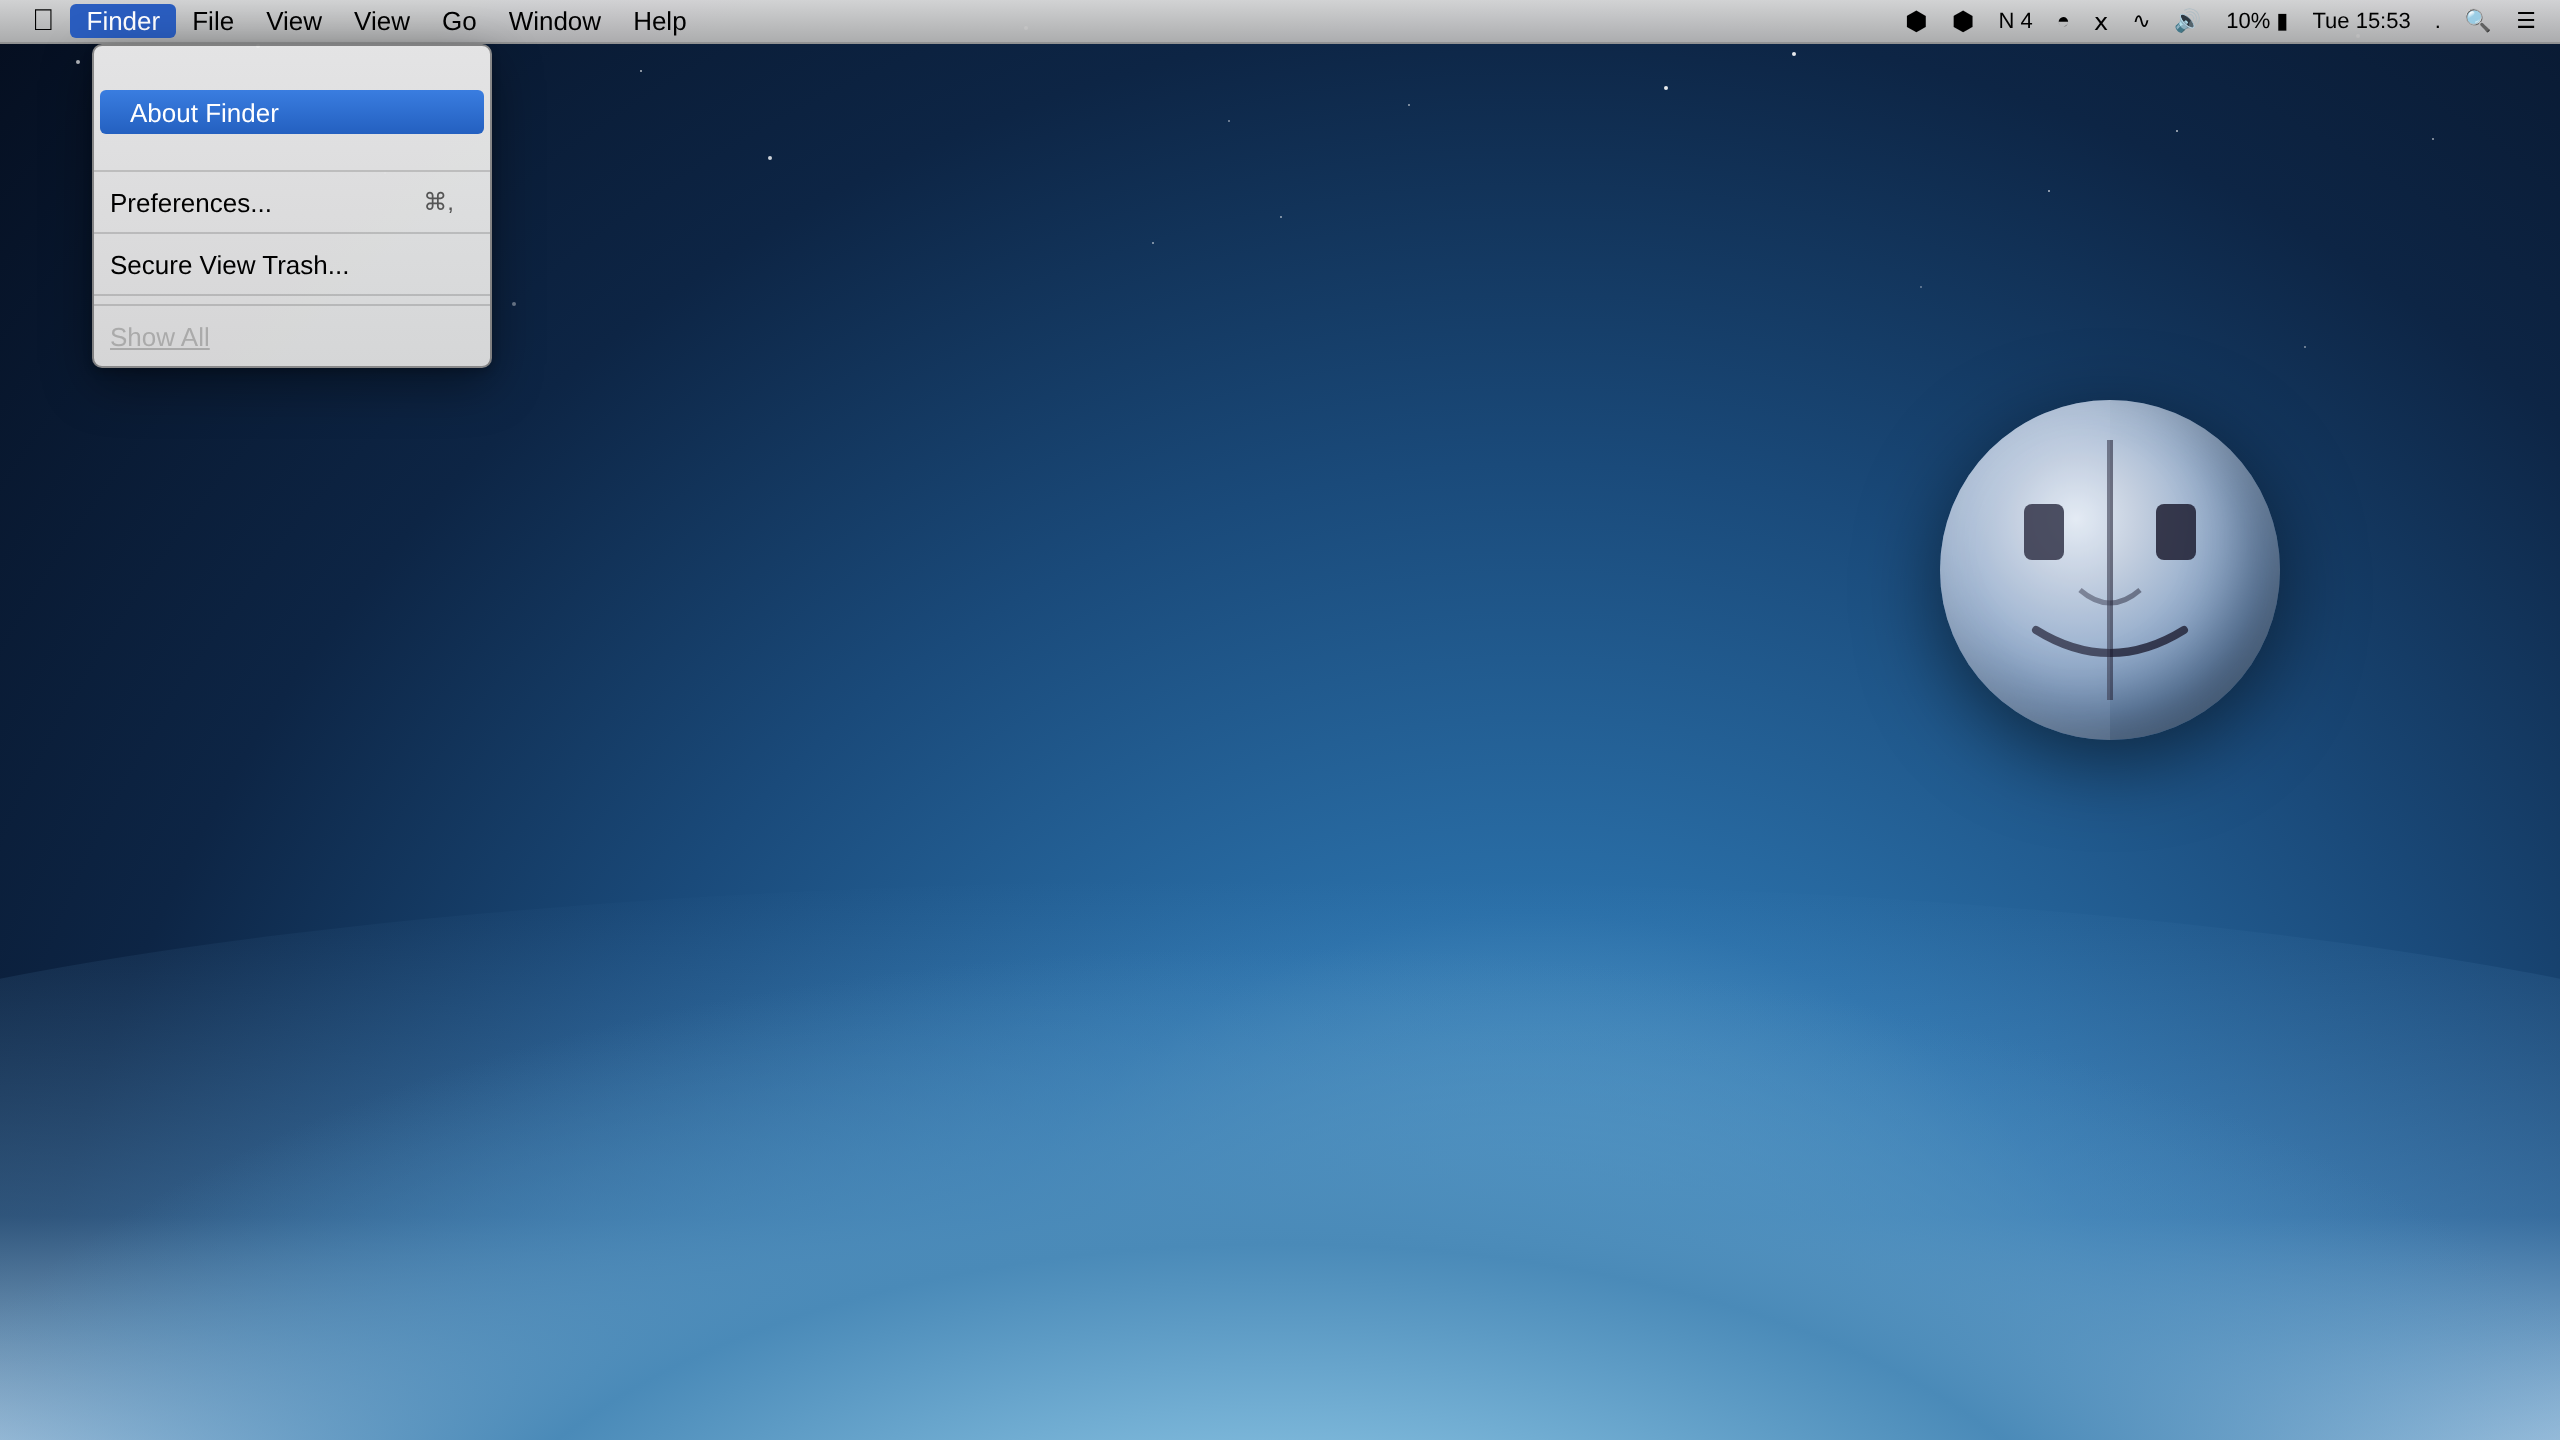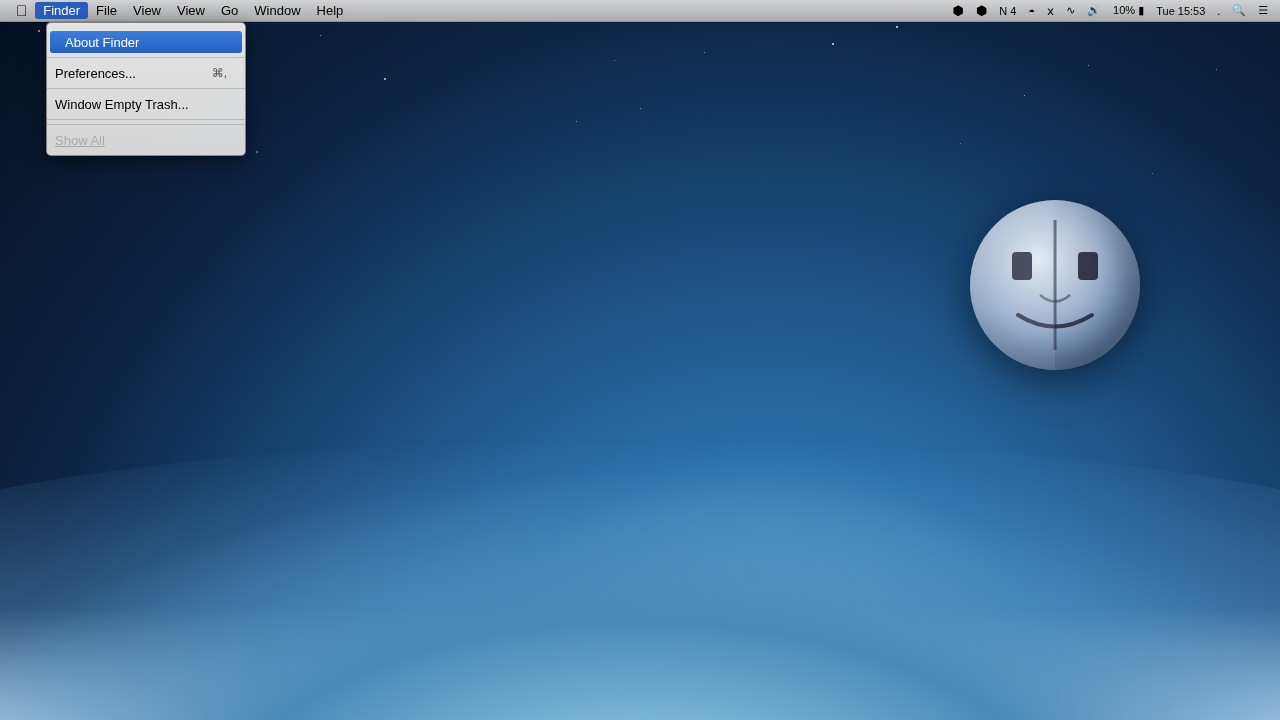--- a/index.html
+++ b/index.html
@@ -154,21 +154,21 @@
       font-size: 13px;
       color: #000;
       cursor: default;
       min-height: 22px;
     }
 
     .menu-item.highlighted {
       background: linear-gradient(to bottom, #3a7de0, #2460c0);
       color: #fff;
       border-radius: 3px;
-      margin: 4px 3px;
+      margin: 18px 3px;
       padding: 3px 15px;
     }
 
     .menu-item.disabled {
       color: #aaa;
       text-decoration: underline;
     }
 
     .menu-item .shortcut {
       font-size: 12px;
@@ -297,21 +297,21 @@
 
   <div class="menu-item">
     <span>Preferences...</span>
     <span class="shortcut">⌘,</span>
   </div>
 
   <div class="menu-separator"></div>
 
 
   <div class="menu-item">
-    <span>Window Empty Trash...</span>
+    <span>Secure View Trash...</span>
     <span class="shortcut"></span>
   </div>
 
   <div class="menu-separator"></div>
 
 
   <div class="menu-separator"></div>
 
 
 

